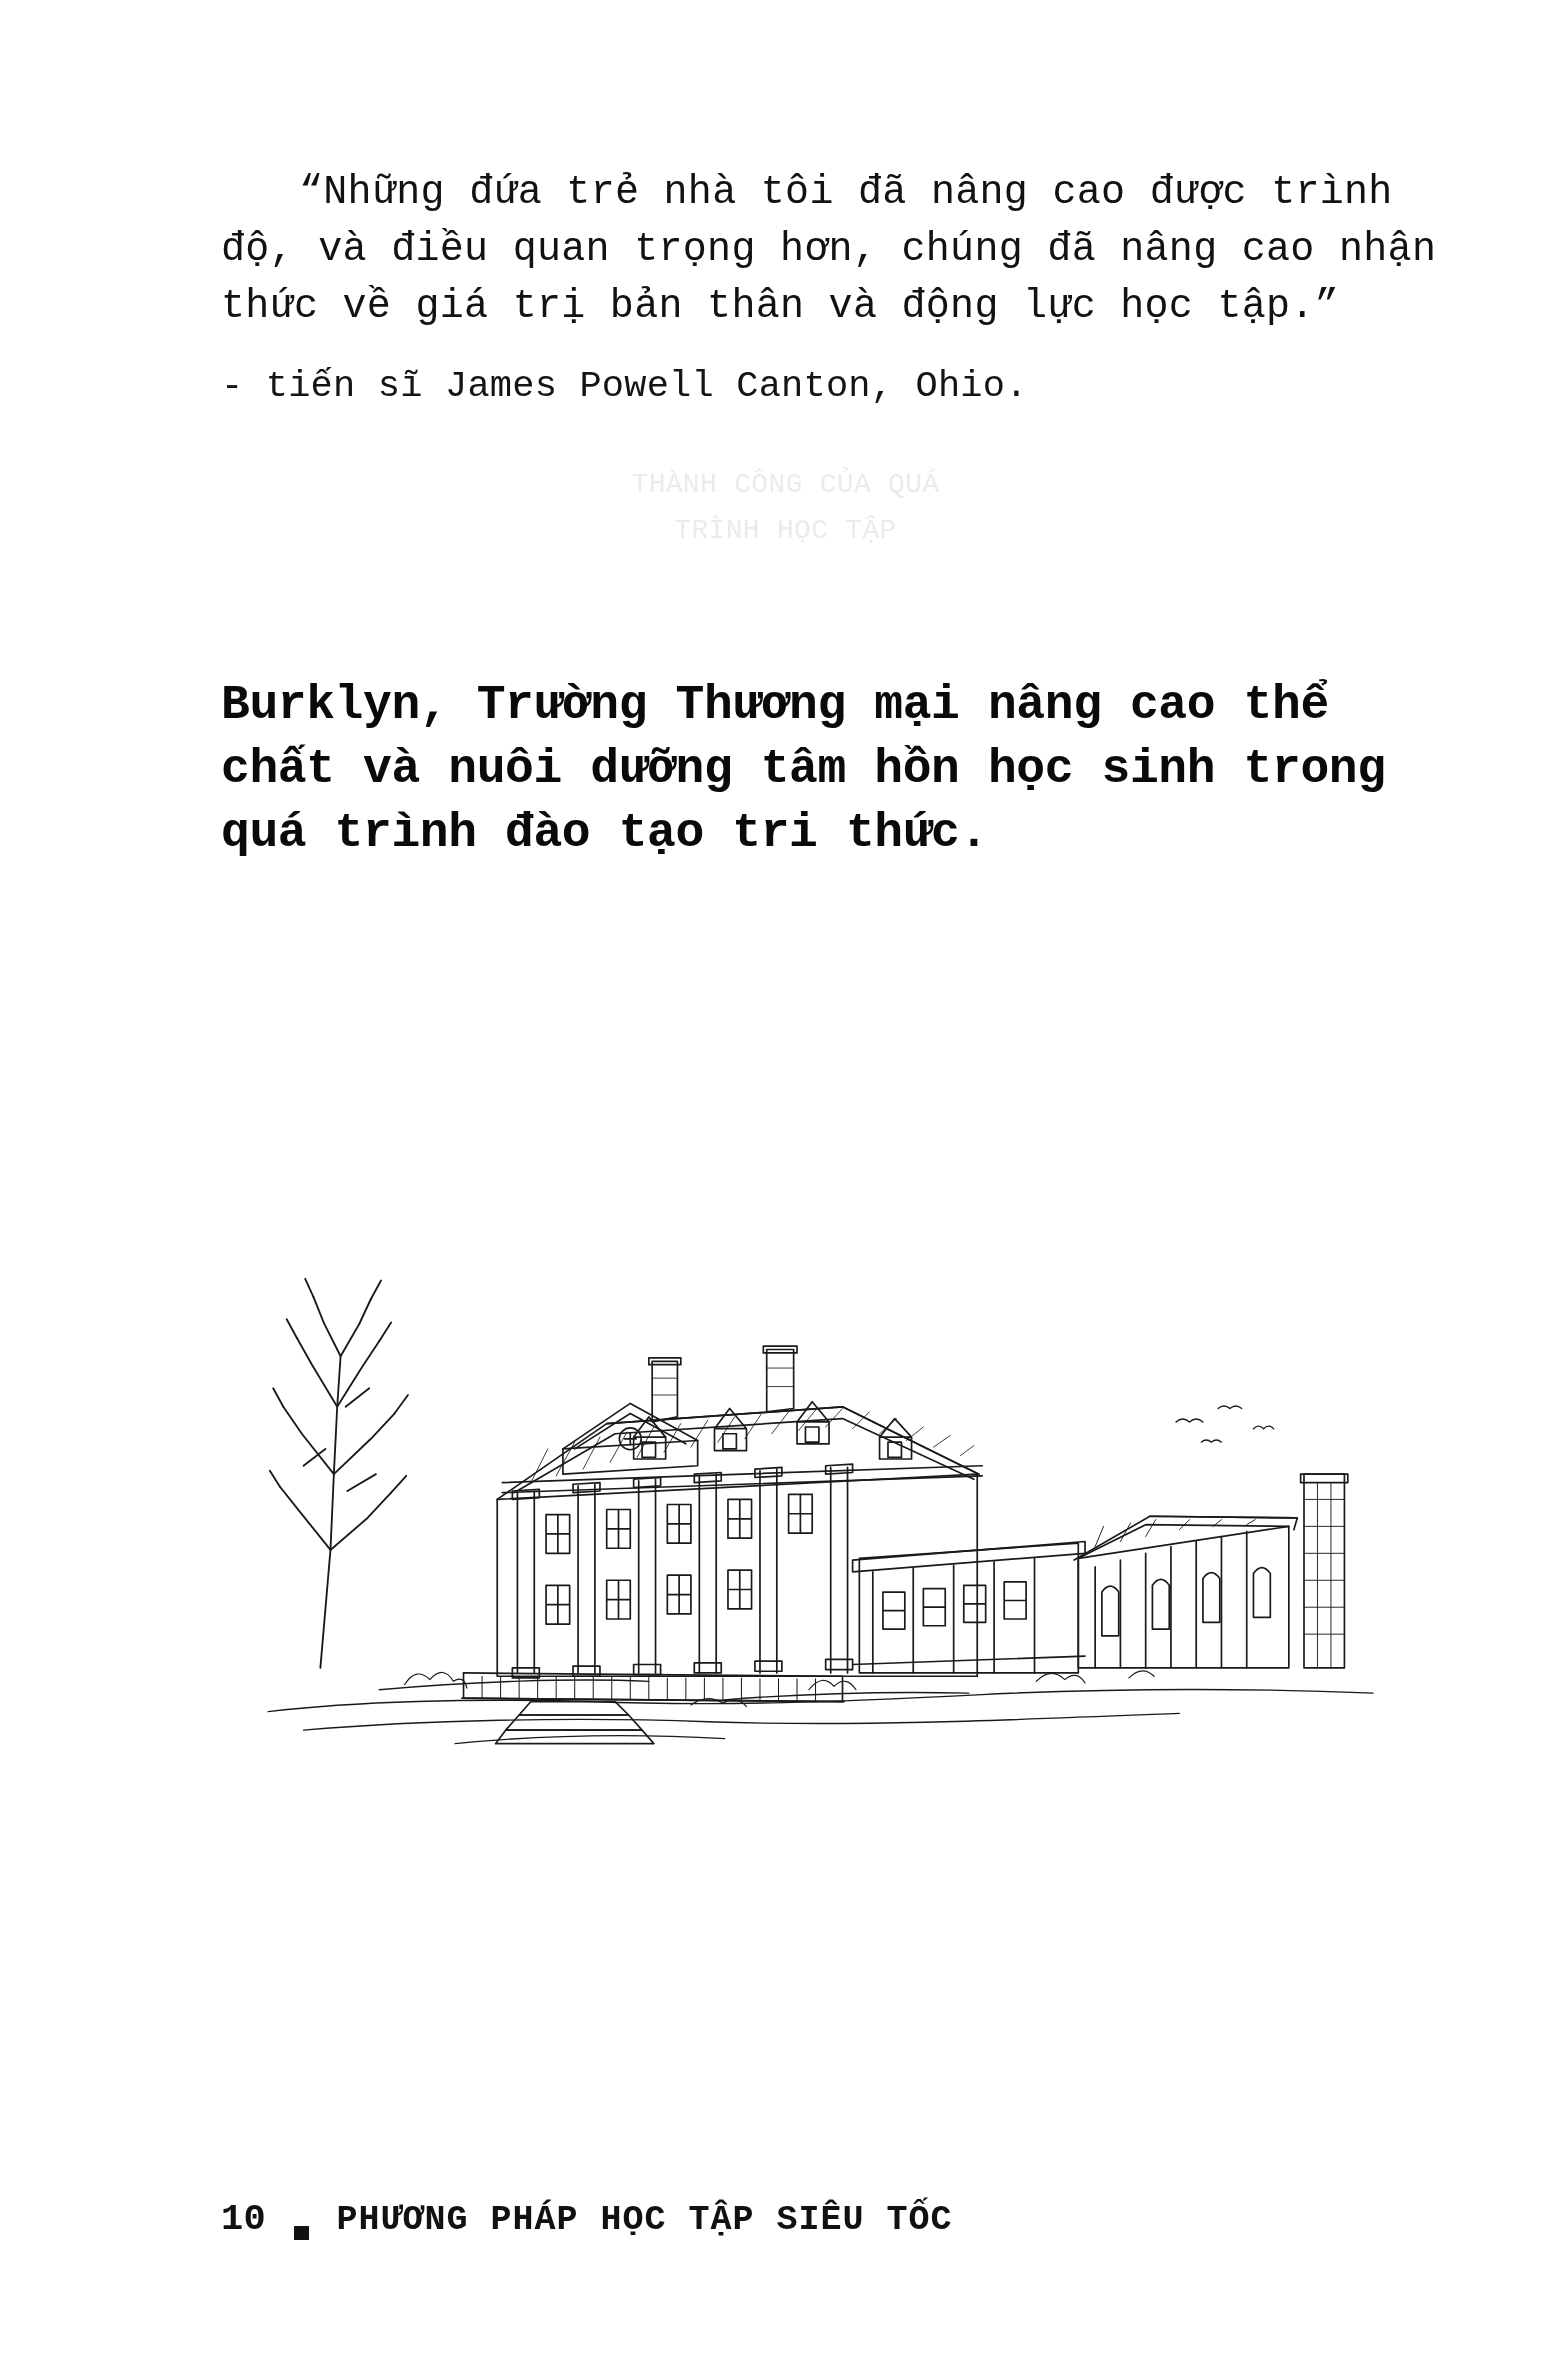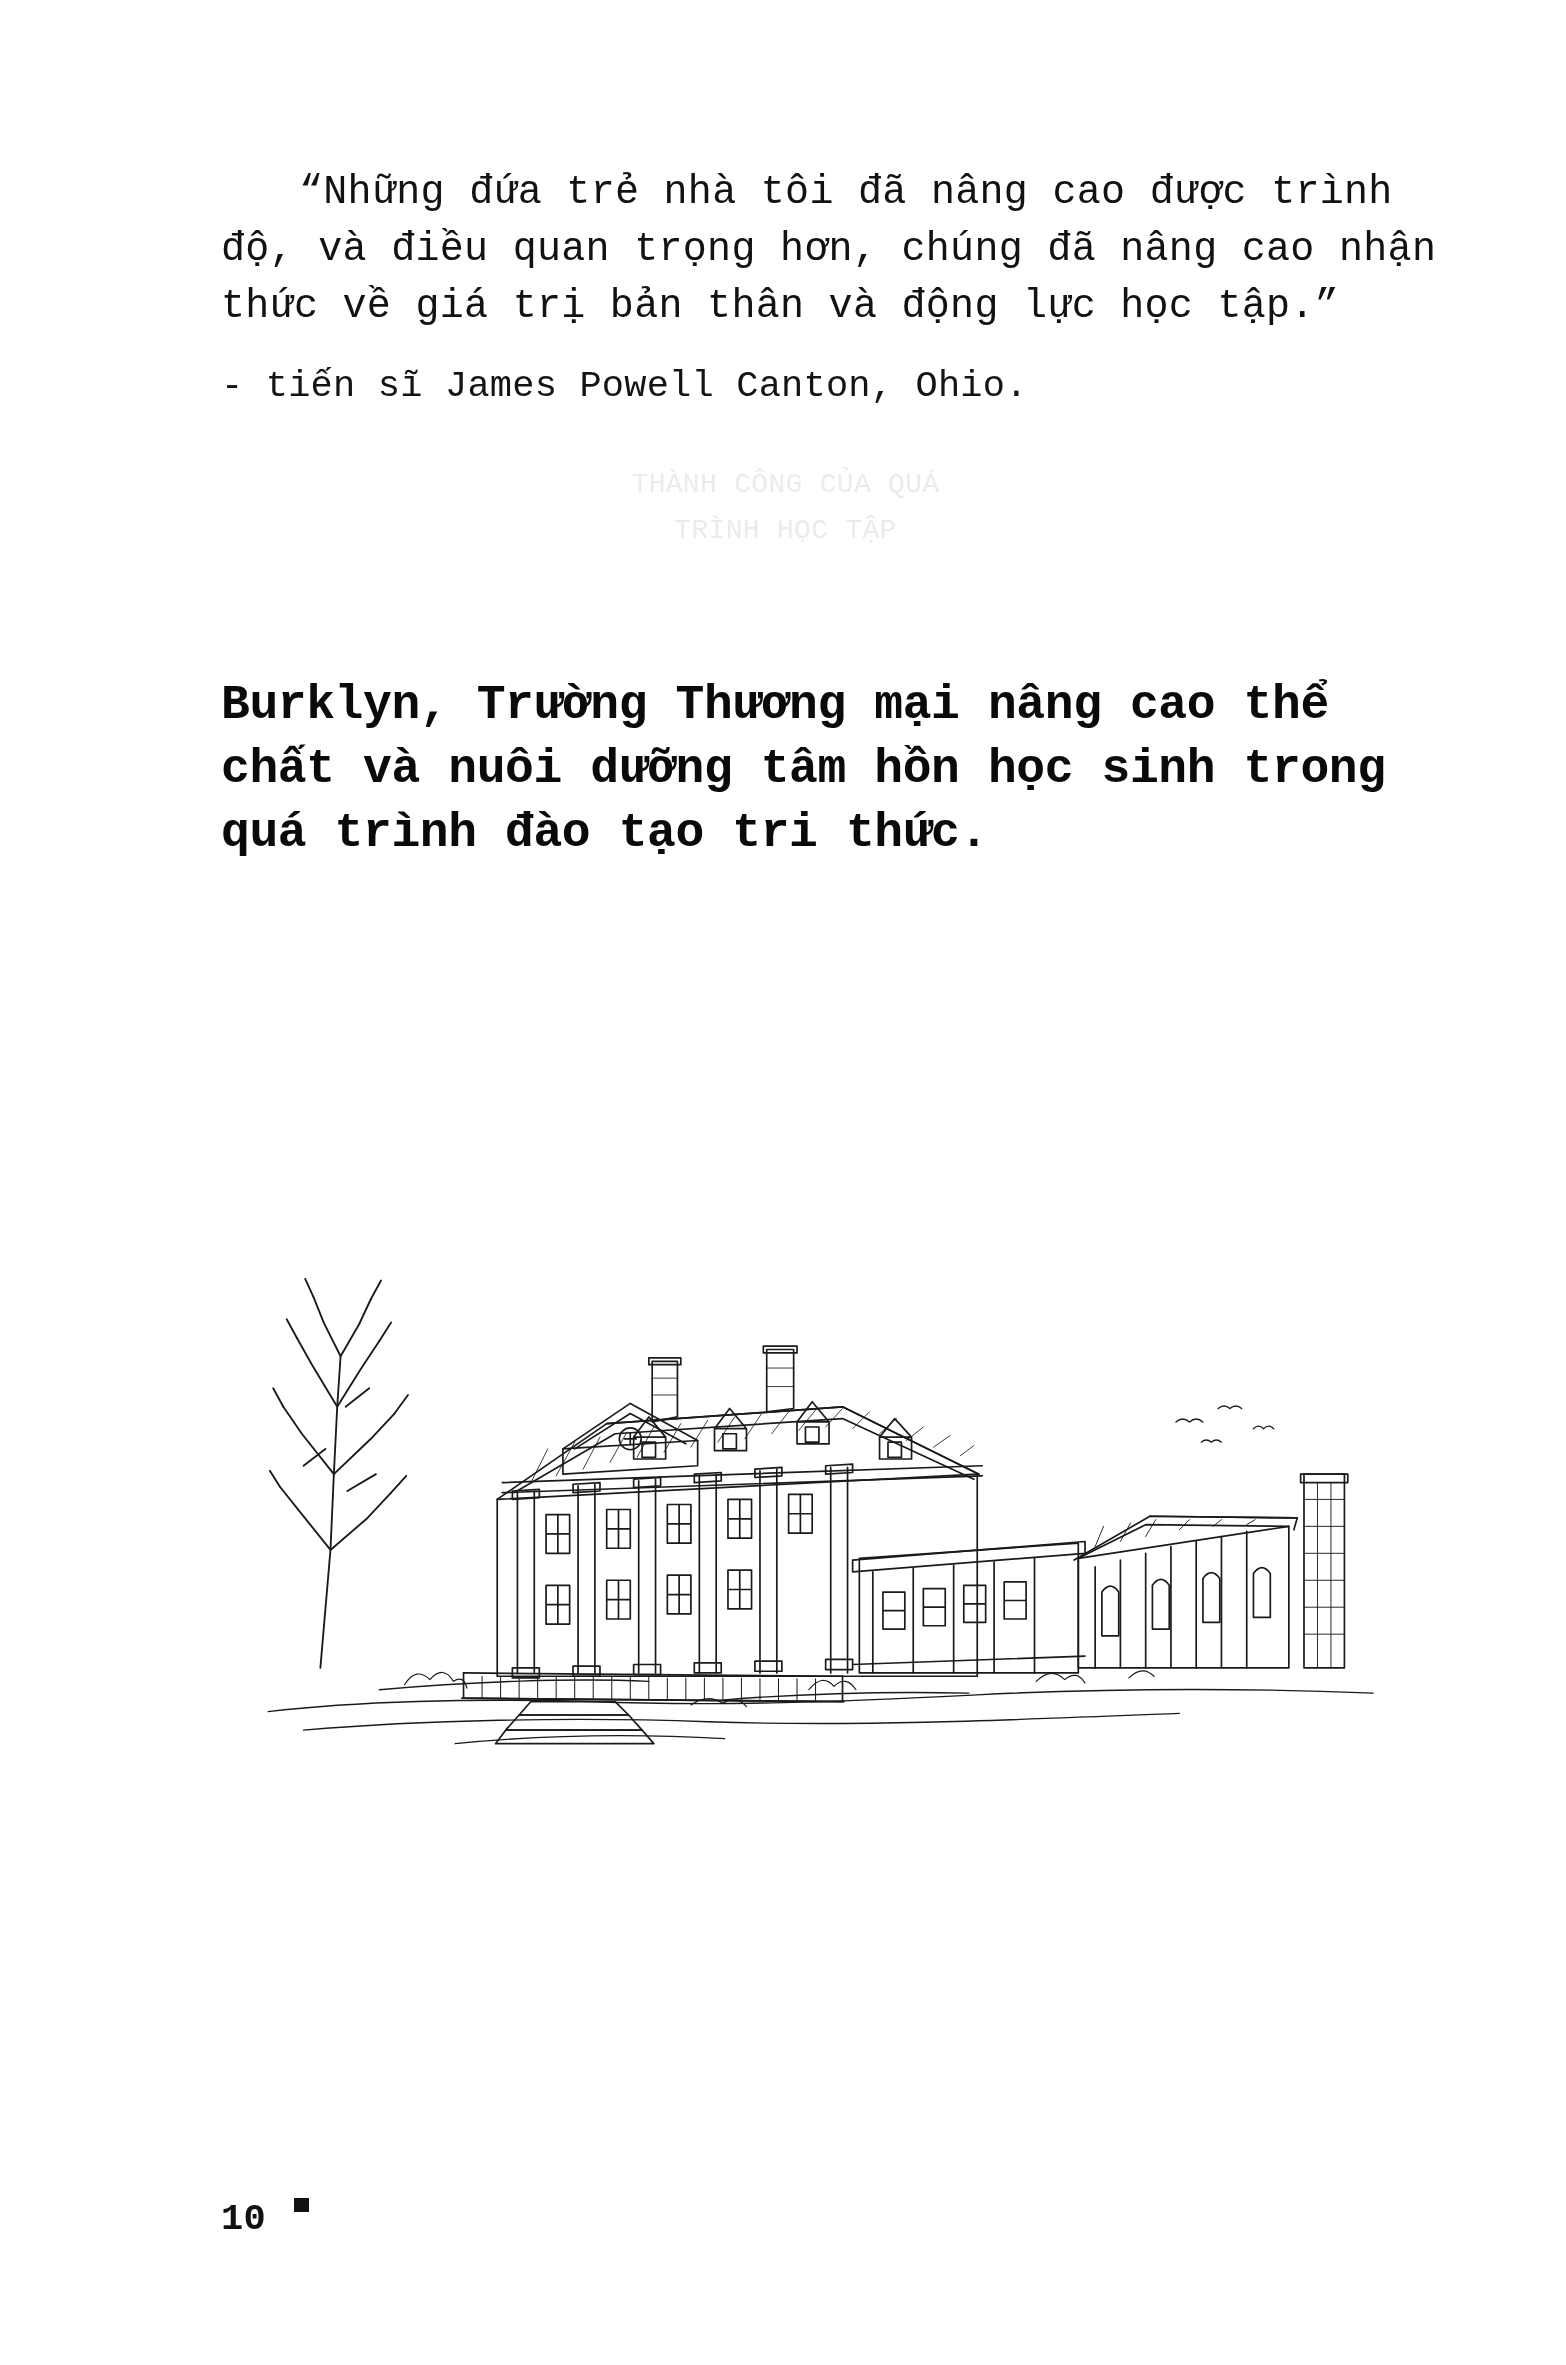--- a/index.html
+++ b/index.html
@@ -74,21 +74,21 @@
     width: 100%;
     height: 100%;
   }
 
   
   .footer {
     position: absolute;
     left: 221px;
     bottom: 126px;
     display: flex;
-    align-items: flex-start;
+    align-items: flex-end;
     gap: 28px;
   }
   .folio {
     font-size: 37px;
     font-weight: 700;
     color: #111;
     letter-spacing: 0.4px;
   }
   .footer-sq {
     width: 14.3px;
@@ -311,16 +311,17 @@
         <path d="M1146 252 q7 -6 14 0 q7 -6 14 0"></path>
         <path d="M1188 276 q6 -6 12 0 q6 -6 12 0"></path>
         <path d="M1126 292 q6 -5 12 0 q6 -5 12 0"></path>
       </g>
     </svg>
   </div>
 
   <div class="footer">
     <span class="folio">10</span>
     <span class="footer-sq"></span>
+    <span class="footer-title">PHƯƠNG PHÁP HỌC TẬP SIÊU TỐC</span>
   </div>
 
 </div>
 
 
 </body></html>

